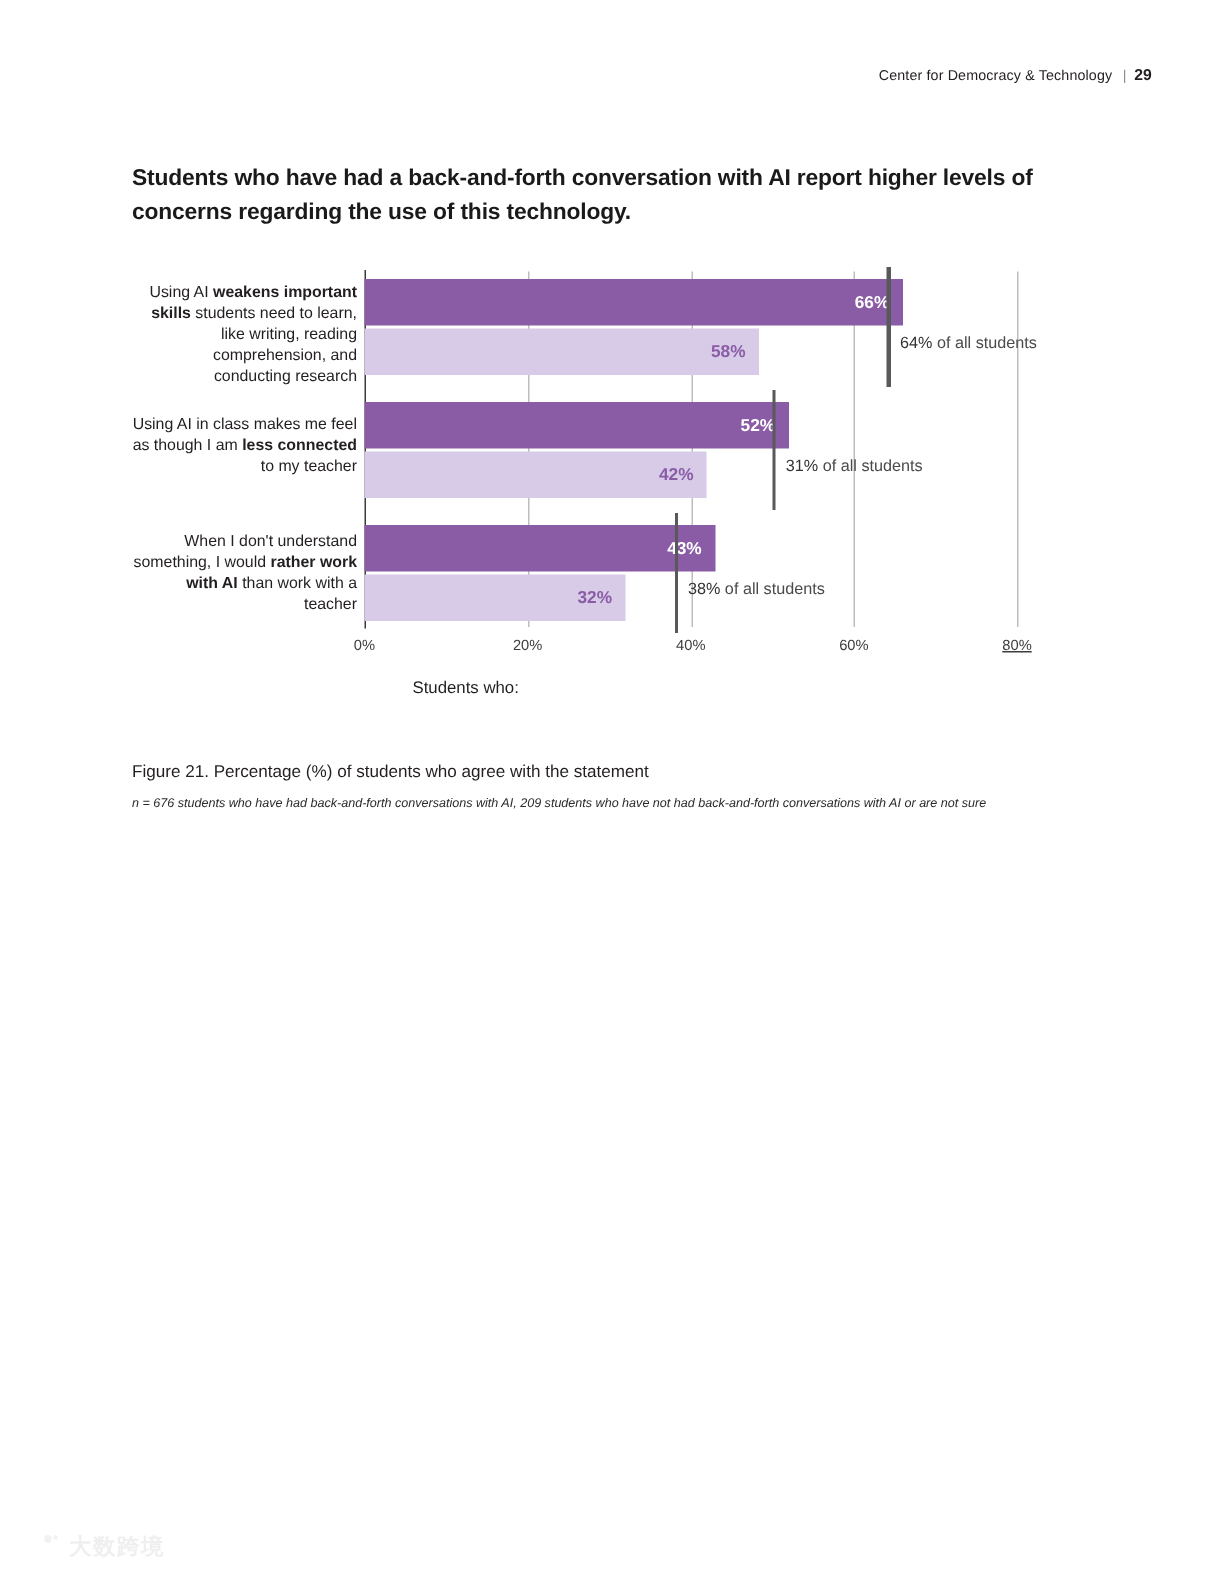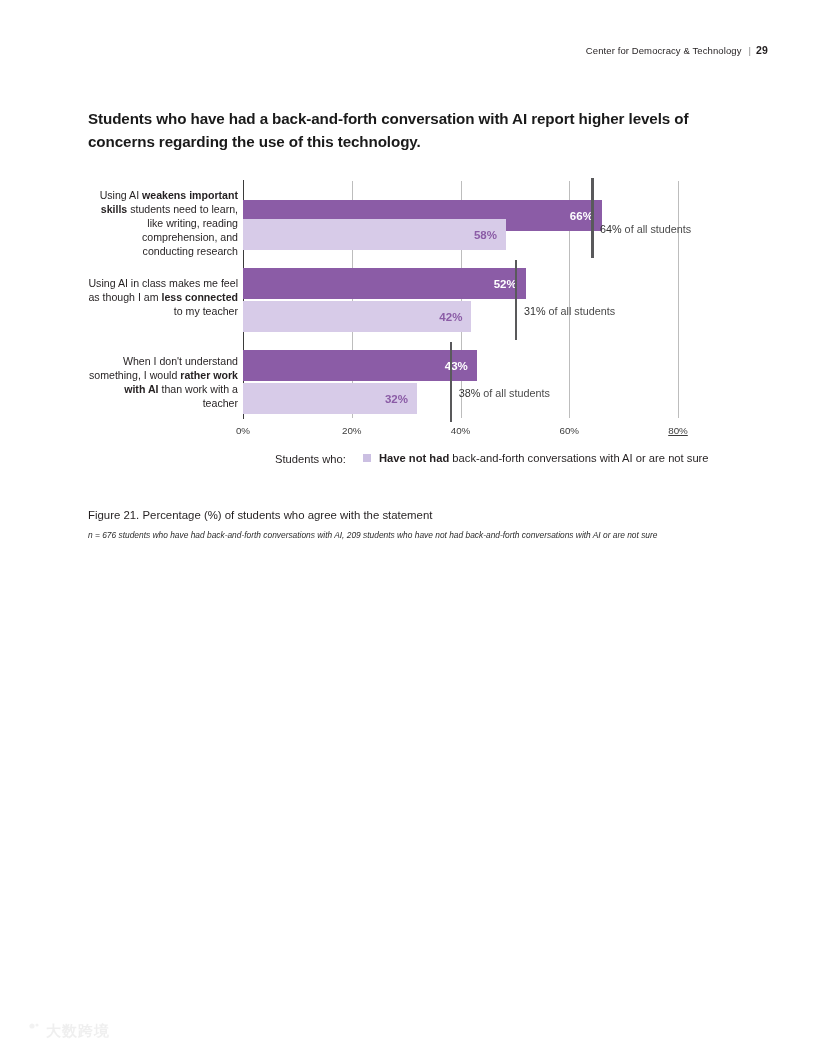--- a/index.html
+++ b/index.html
@@ -226,21 +226,21 @@
   <div class="plot">
     <div id="gridlines">
         <div class="gridline axis0" style="left: 0px;"></div>
         <div class="gridline" style="left: 108.75px;"></div>
         <div class="gridline" style="left: 217.5px;"></div>
         <div class="gridline" style="left: 326.25px;"></div>
         <div class="gridline" style="left: 435px;"></div>
       </div>
     <div id="bar-groups">
         <div class="group">
-          <div class="bar-row" style="top: 22px; width: 100%; padding-left: 16px;">
+          <div class="bar-row" style="top: 8px; width: 100%; padding-left: 16px;">
             <div class="bar dark" style="width: 358.875px; background: rgb(139, 92, 166);">
               <span class="val">66%</span>
             </div>
           </div>
           <div class="bar-row" style="top: 41px; width: 100%;">
             <div class="bar light" style="width: 263px; background: rgb(215, 203, 232);">
               <span class="val">58%</span>
             </div>
           </div>
           <div class="avg-marker" style="left: 348px; top: 0px; height: 80px;"></div>
@@ -281,21 +281,20 @@
         <div class="xtick" style="left: 217.5px;">40%</div>
         <div class="xtick" style="left: 326.25px;">60%</div>
         <div class="xtick" style="left: 435px; text-decoration: underline;">80%</div>
       </div>
   </div>
 </div>
 
 <div class="legend">
   <div class="legend-title">Students who:</div>
   <div class="legend-items" id="legend-items">
-      <div class="legend-row"><span class="swatch" style="background: rgb(203, 191, 226);"></span><b>Have not had</b><span> back-and-forth conversations with AI or are not sure</span></div>
     </div>
 </div>
 
 <div class="caption">Figure 21. Percentage (%) of students who agree with the statement</div>
 <div class="note">n = 676 students who have had back-and-forth conversations with AI, 209 students who have not had back-and-forth conversations with AI or are not sure</div>
 
 <div class="watermark">
   <span class="wm-mark">
     <svg width="26" height="22" viewBox="0 0 26 22" aria-hidden="true">
       <path d="M12 3 A8 8 0 1 0 12 19 A8 8 0 0 1 12 3 Z" fill="#c9c9c9"></path>

